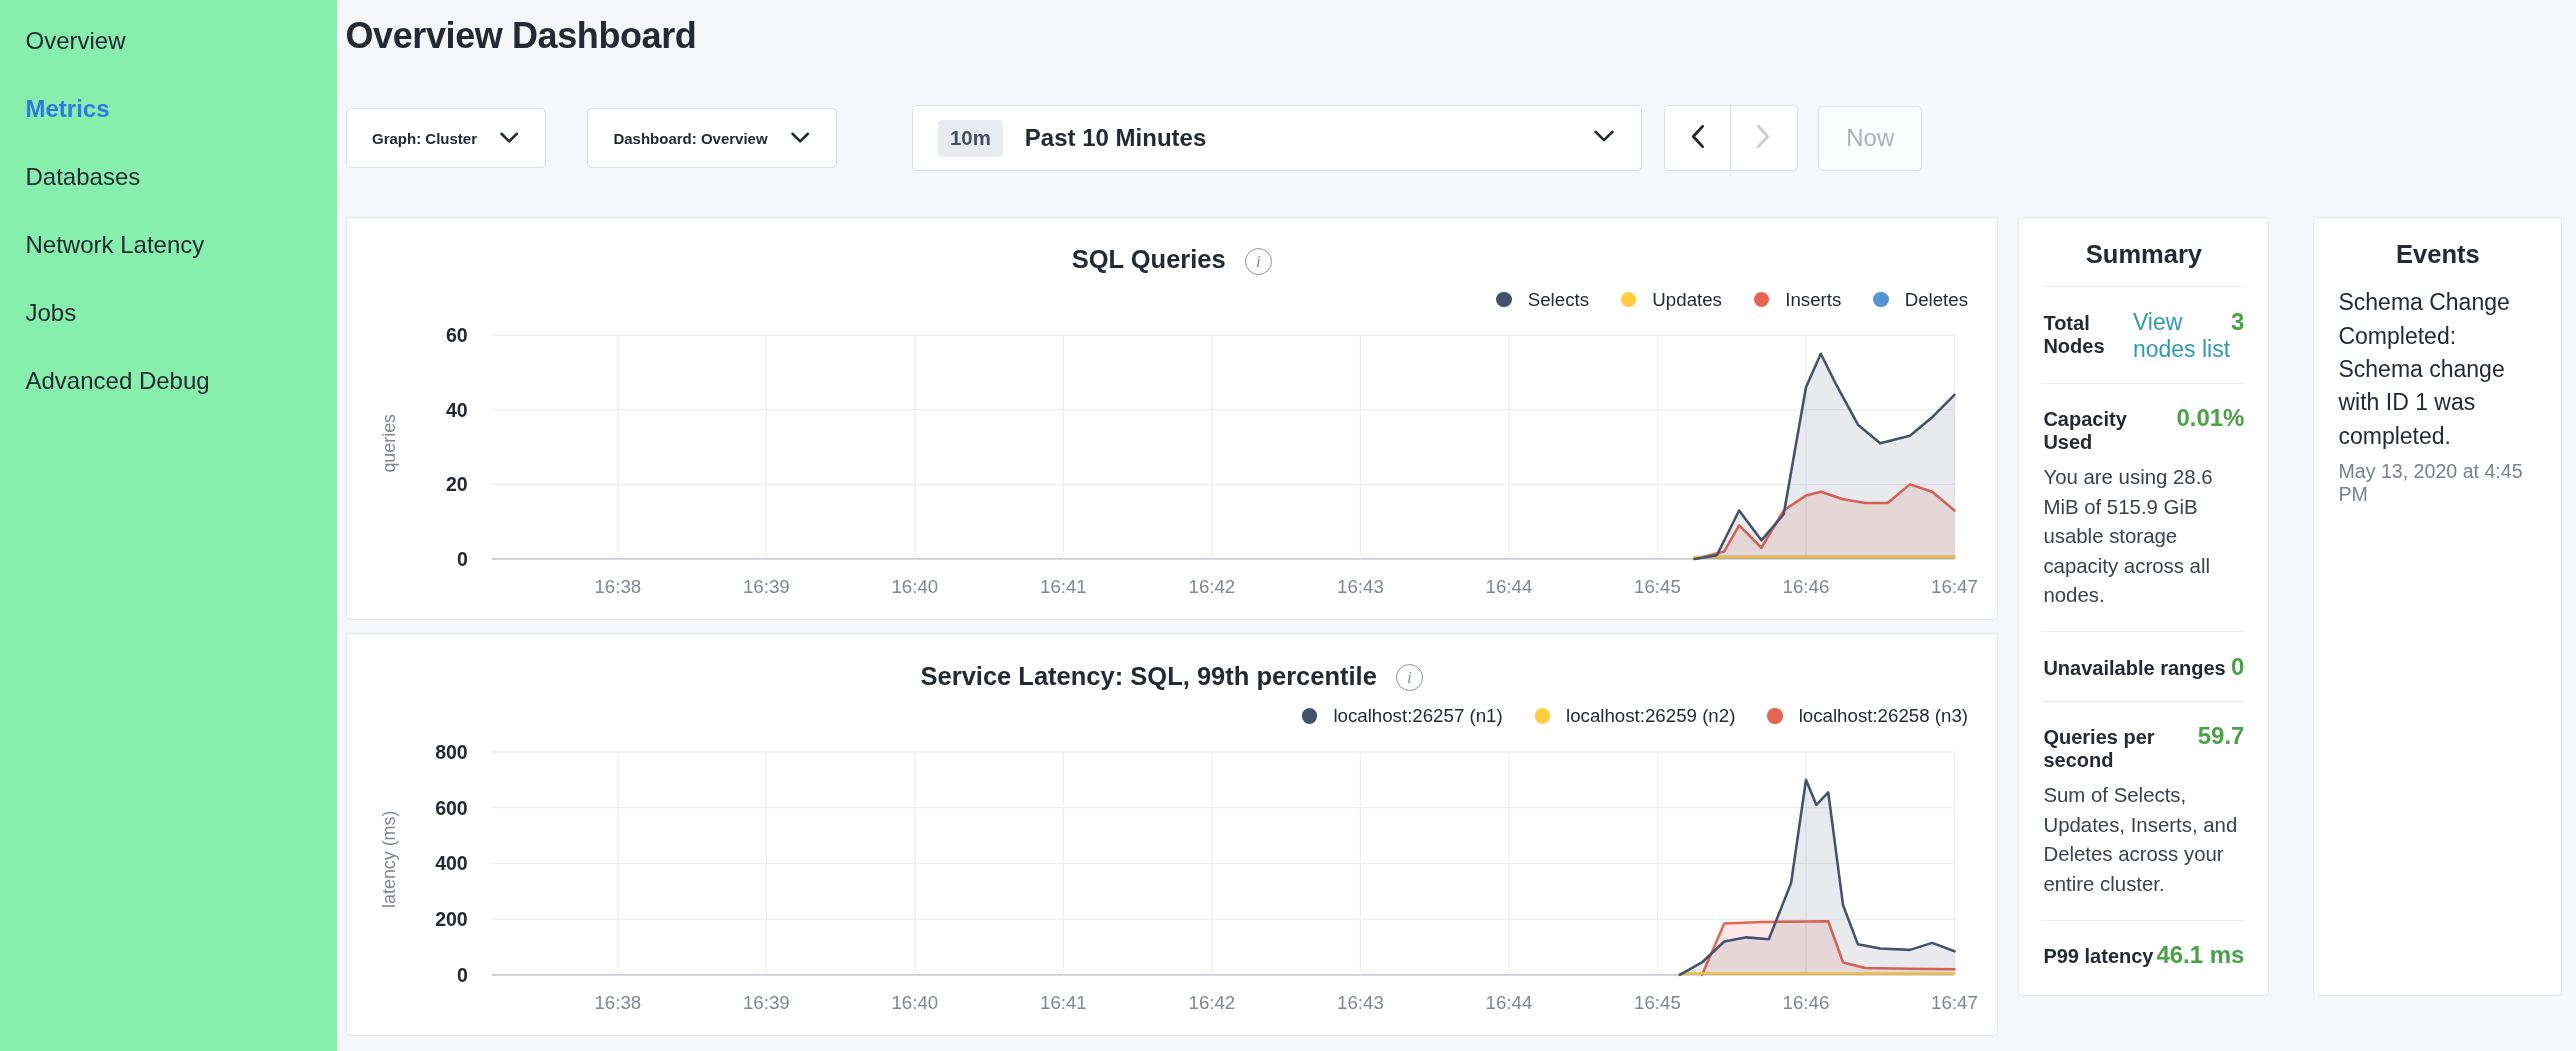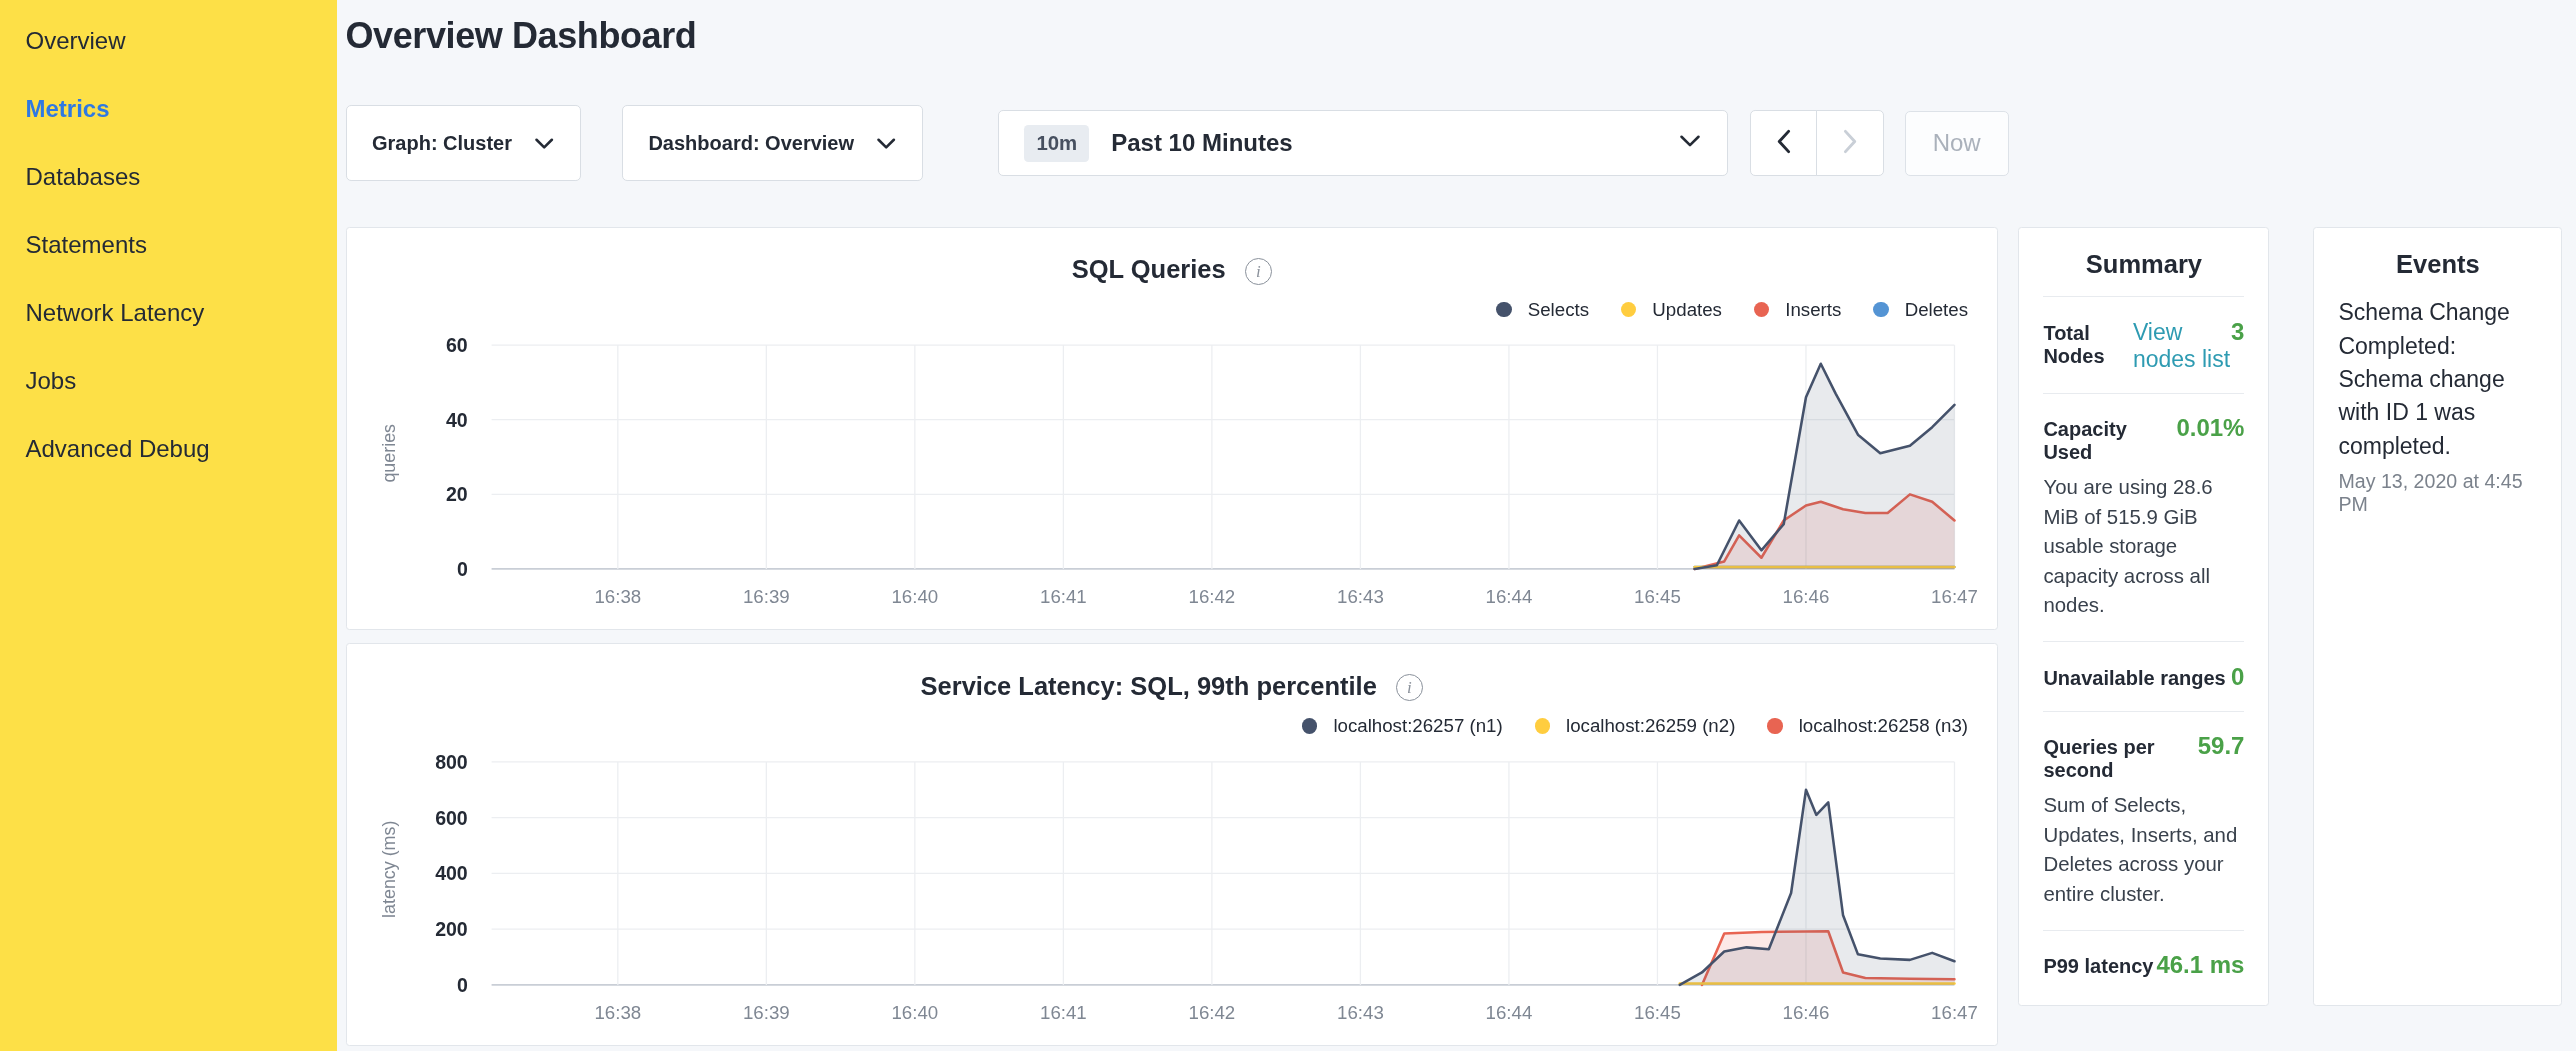--- a/index.html
+++ b/index.html
@@ -6,36 +6,36 @@
   html,body { margin:0; padding:0; }
   body {
     width:2576px; height:1051px; overflow:hidden;
     background:#f5f7fa;
     font-family:"Liberation Sans", sans-serif;
     color:#242a35;
   }
   .app { display:flex; width:100%; height:100%; }
 
   
-  .sidebar { width:337px; flex-shrink:0; background:#fde047; padding-top:6.8px; }
+  .sidebar { width:337px; flex-shrink:0; background:#86efac; padding-top:6.8px; }
   .nav-item {
     height:68px; display:flex; align-items:center; padding-left:25.5px;
     font-size:24px; color:#242a35; cursor:pointer;
   }
   .nav-item.active { color:#2f79e2; font-weight:bold; }
 
   
   .main { flex:1; min-width:0; padding:15.3px 13.6px 0 8.5px; }
   .page-title { font-size:36px; font-weight:bold; margin:0 0 48px 0; letter-spacing:-0.4px; }
 
   .controls { display:flex; align-items:center; }
   .dropdown {
-    height:76px; background:#fff; border:1.7px solid #d9dee4; border-radius:5.1px;
+    height:60px; background:#fff; border:1.7px solid #d9dee4; border-radius:5.1px;
     display:flex; align-items:center; gap:22px; padding:0 25.5px;
-    font-size:20px; font-weight:bold; color:#242a35; cursor:pointer;
+    font-size:15px; font-weight:bold; color:#242a35; cursor:pointer;
   }
   .dropdown + .dropdown { margin-left:41px; }
   .time-picker {
     margin-left:75px; width:730px; height:66px; background:#fff;
     border:1.7px solid #d9dee4; border-radius:5.1px;
     display:flex; align-items:center; padding:0 25.5px; cursor:pointer;
   }
   .time-badge {
     background:#e8ecf1; color:#475060; font-weight:bold; font-size:20.4px;
     padding:6.8px 12px; border-radius:4.3px; margin-right:22px;
@@ -94,21 +94,20 @@
 </style>
 </head>
 <body>
 
 <div class="app">
 
   <aside class="sidebar">
     <div class="nav-item">Overview</div>
     <div class="nav-item active">Metrics</div>
     <div class="nav-item">Databases</div>
-    <div class="nav-item">Statements</div>
     <div class="nav-item">Network Latency</div>
     <div class="nav-item">Jobs</div>
     <div class="nav-item">Advanced Debug</div>
   </aside>
 
   <main class="main">
     <h1 class="page-title">Overview Dashboard</h1>
 
     <div class="controls">
       <button class="dropdown">

